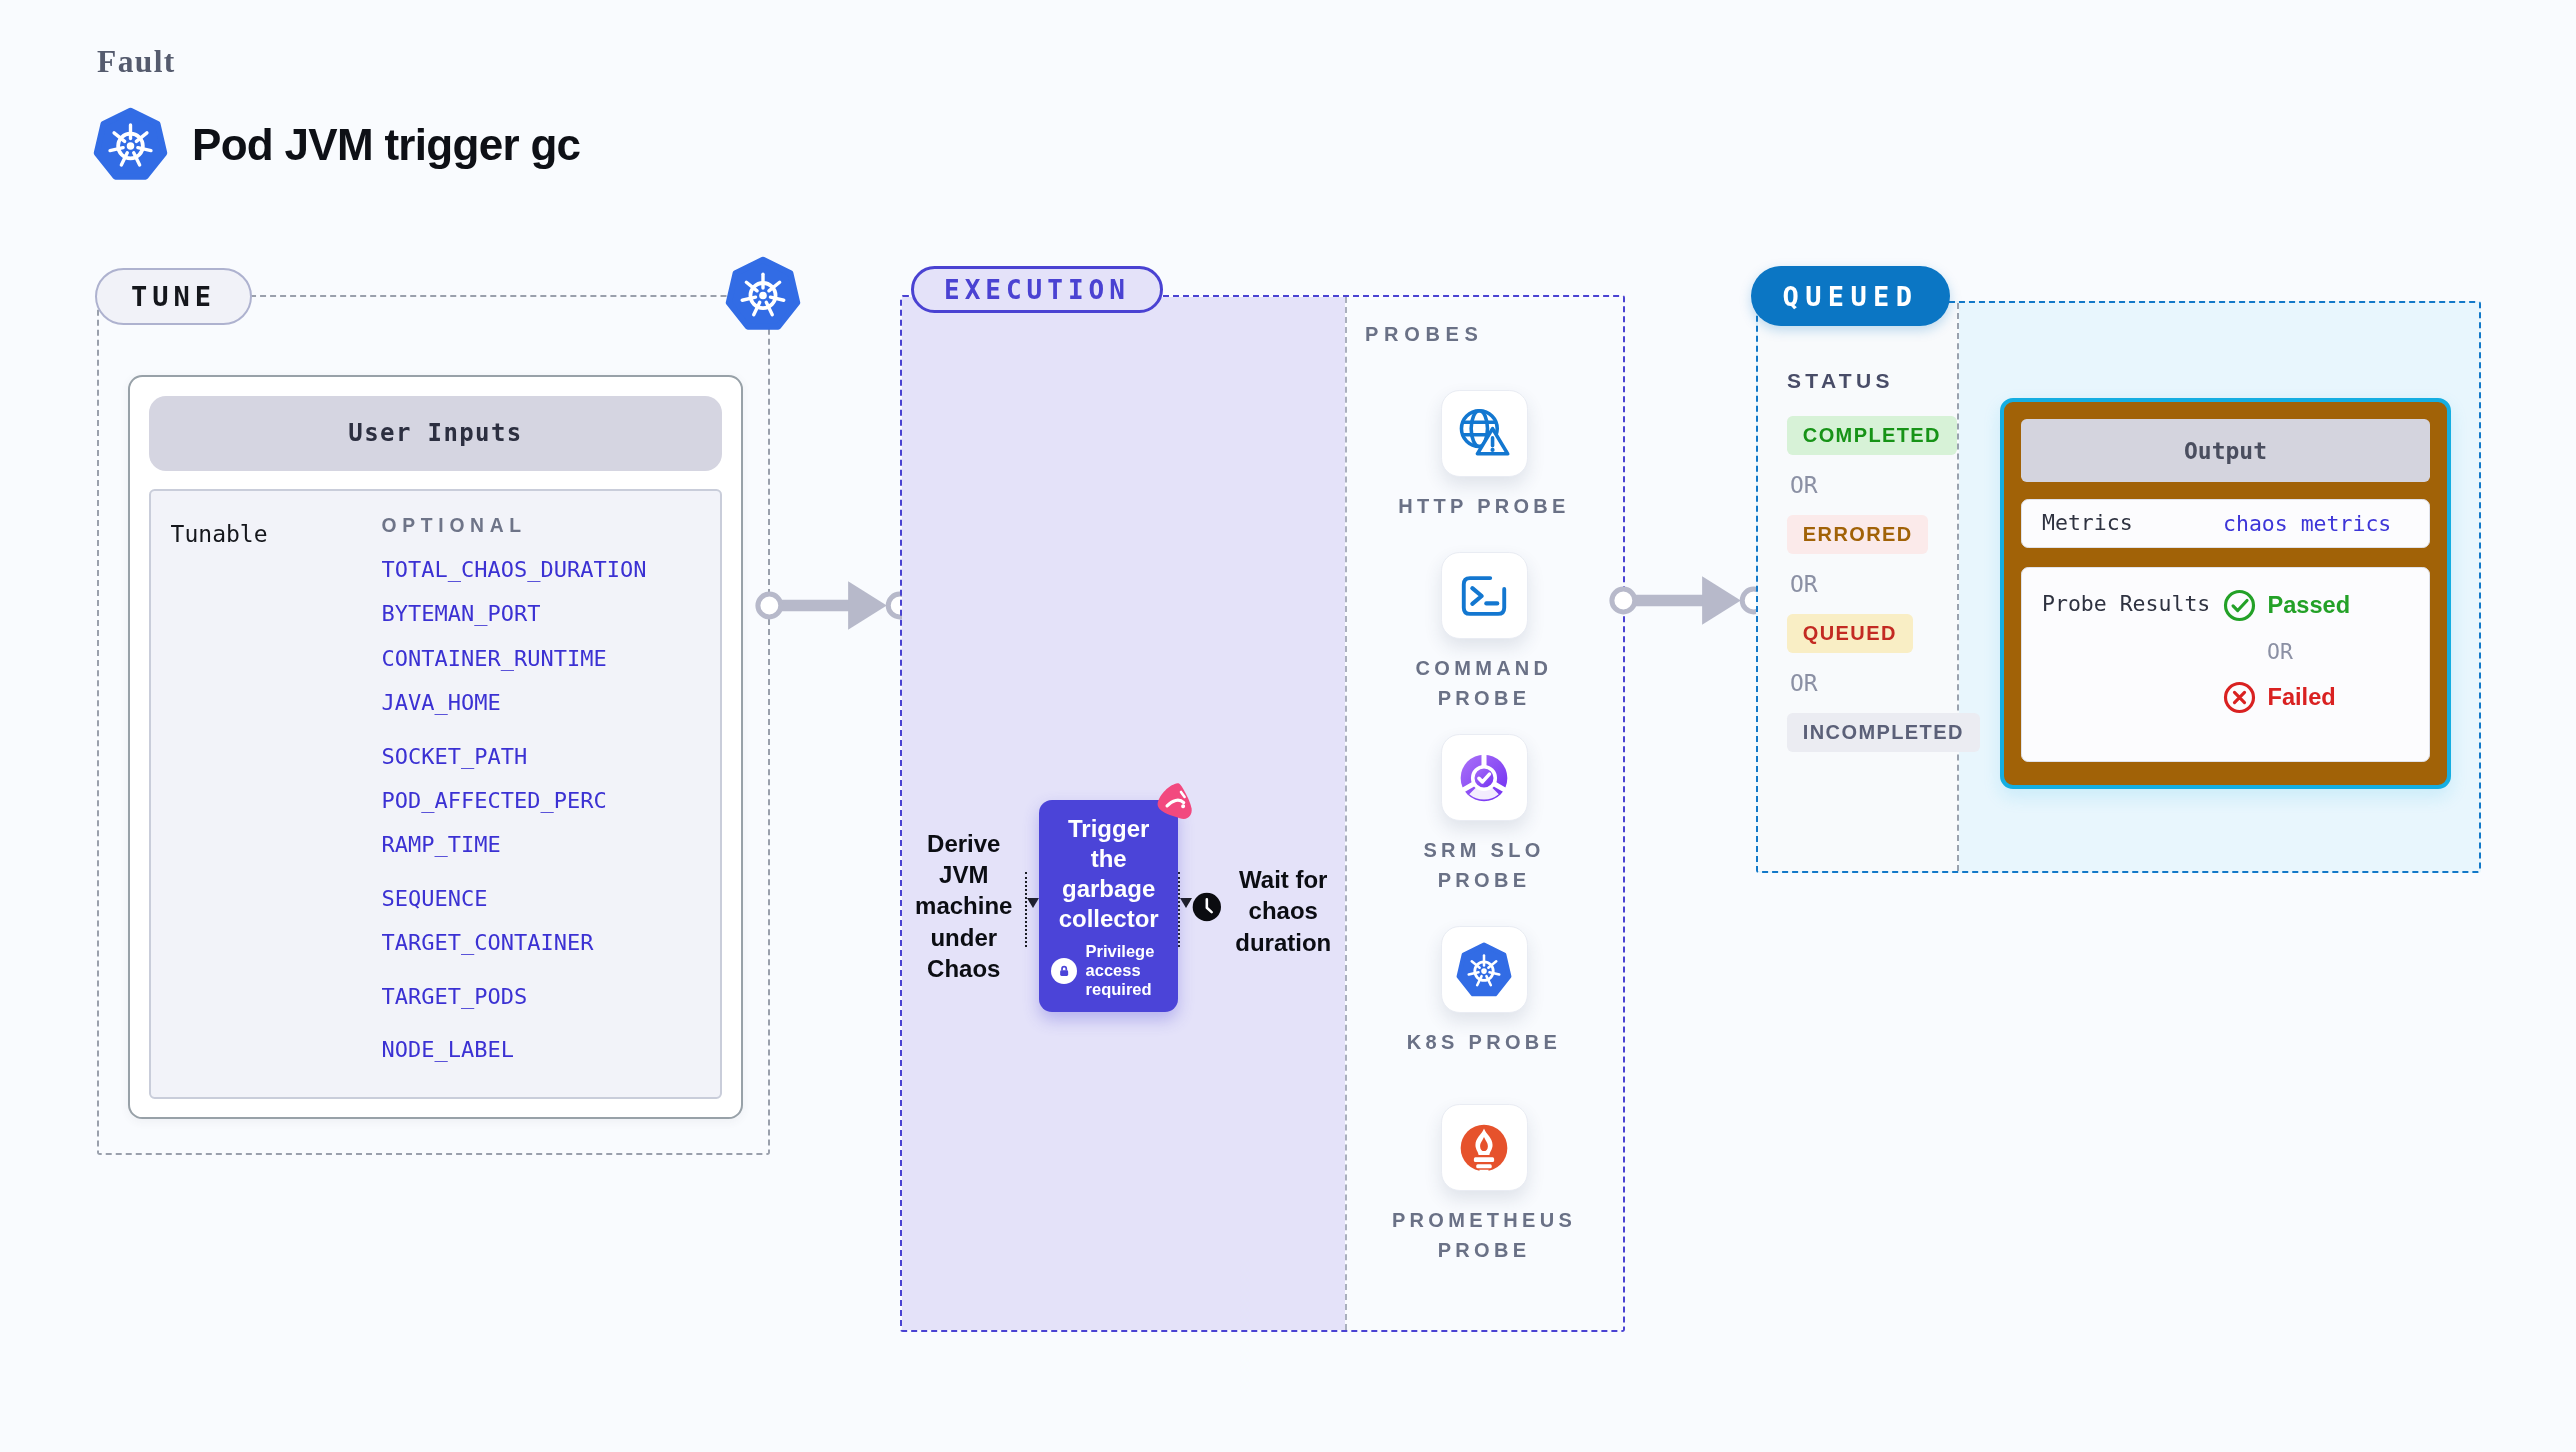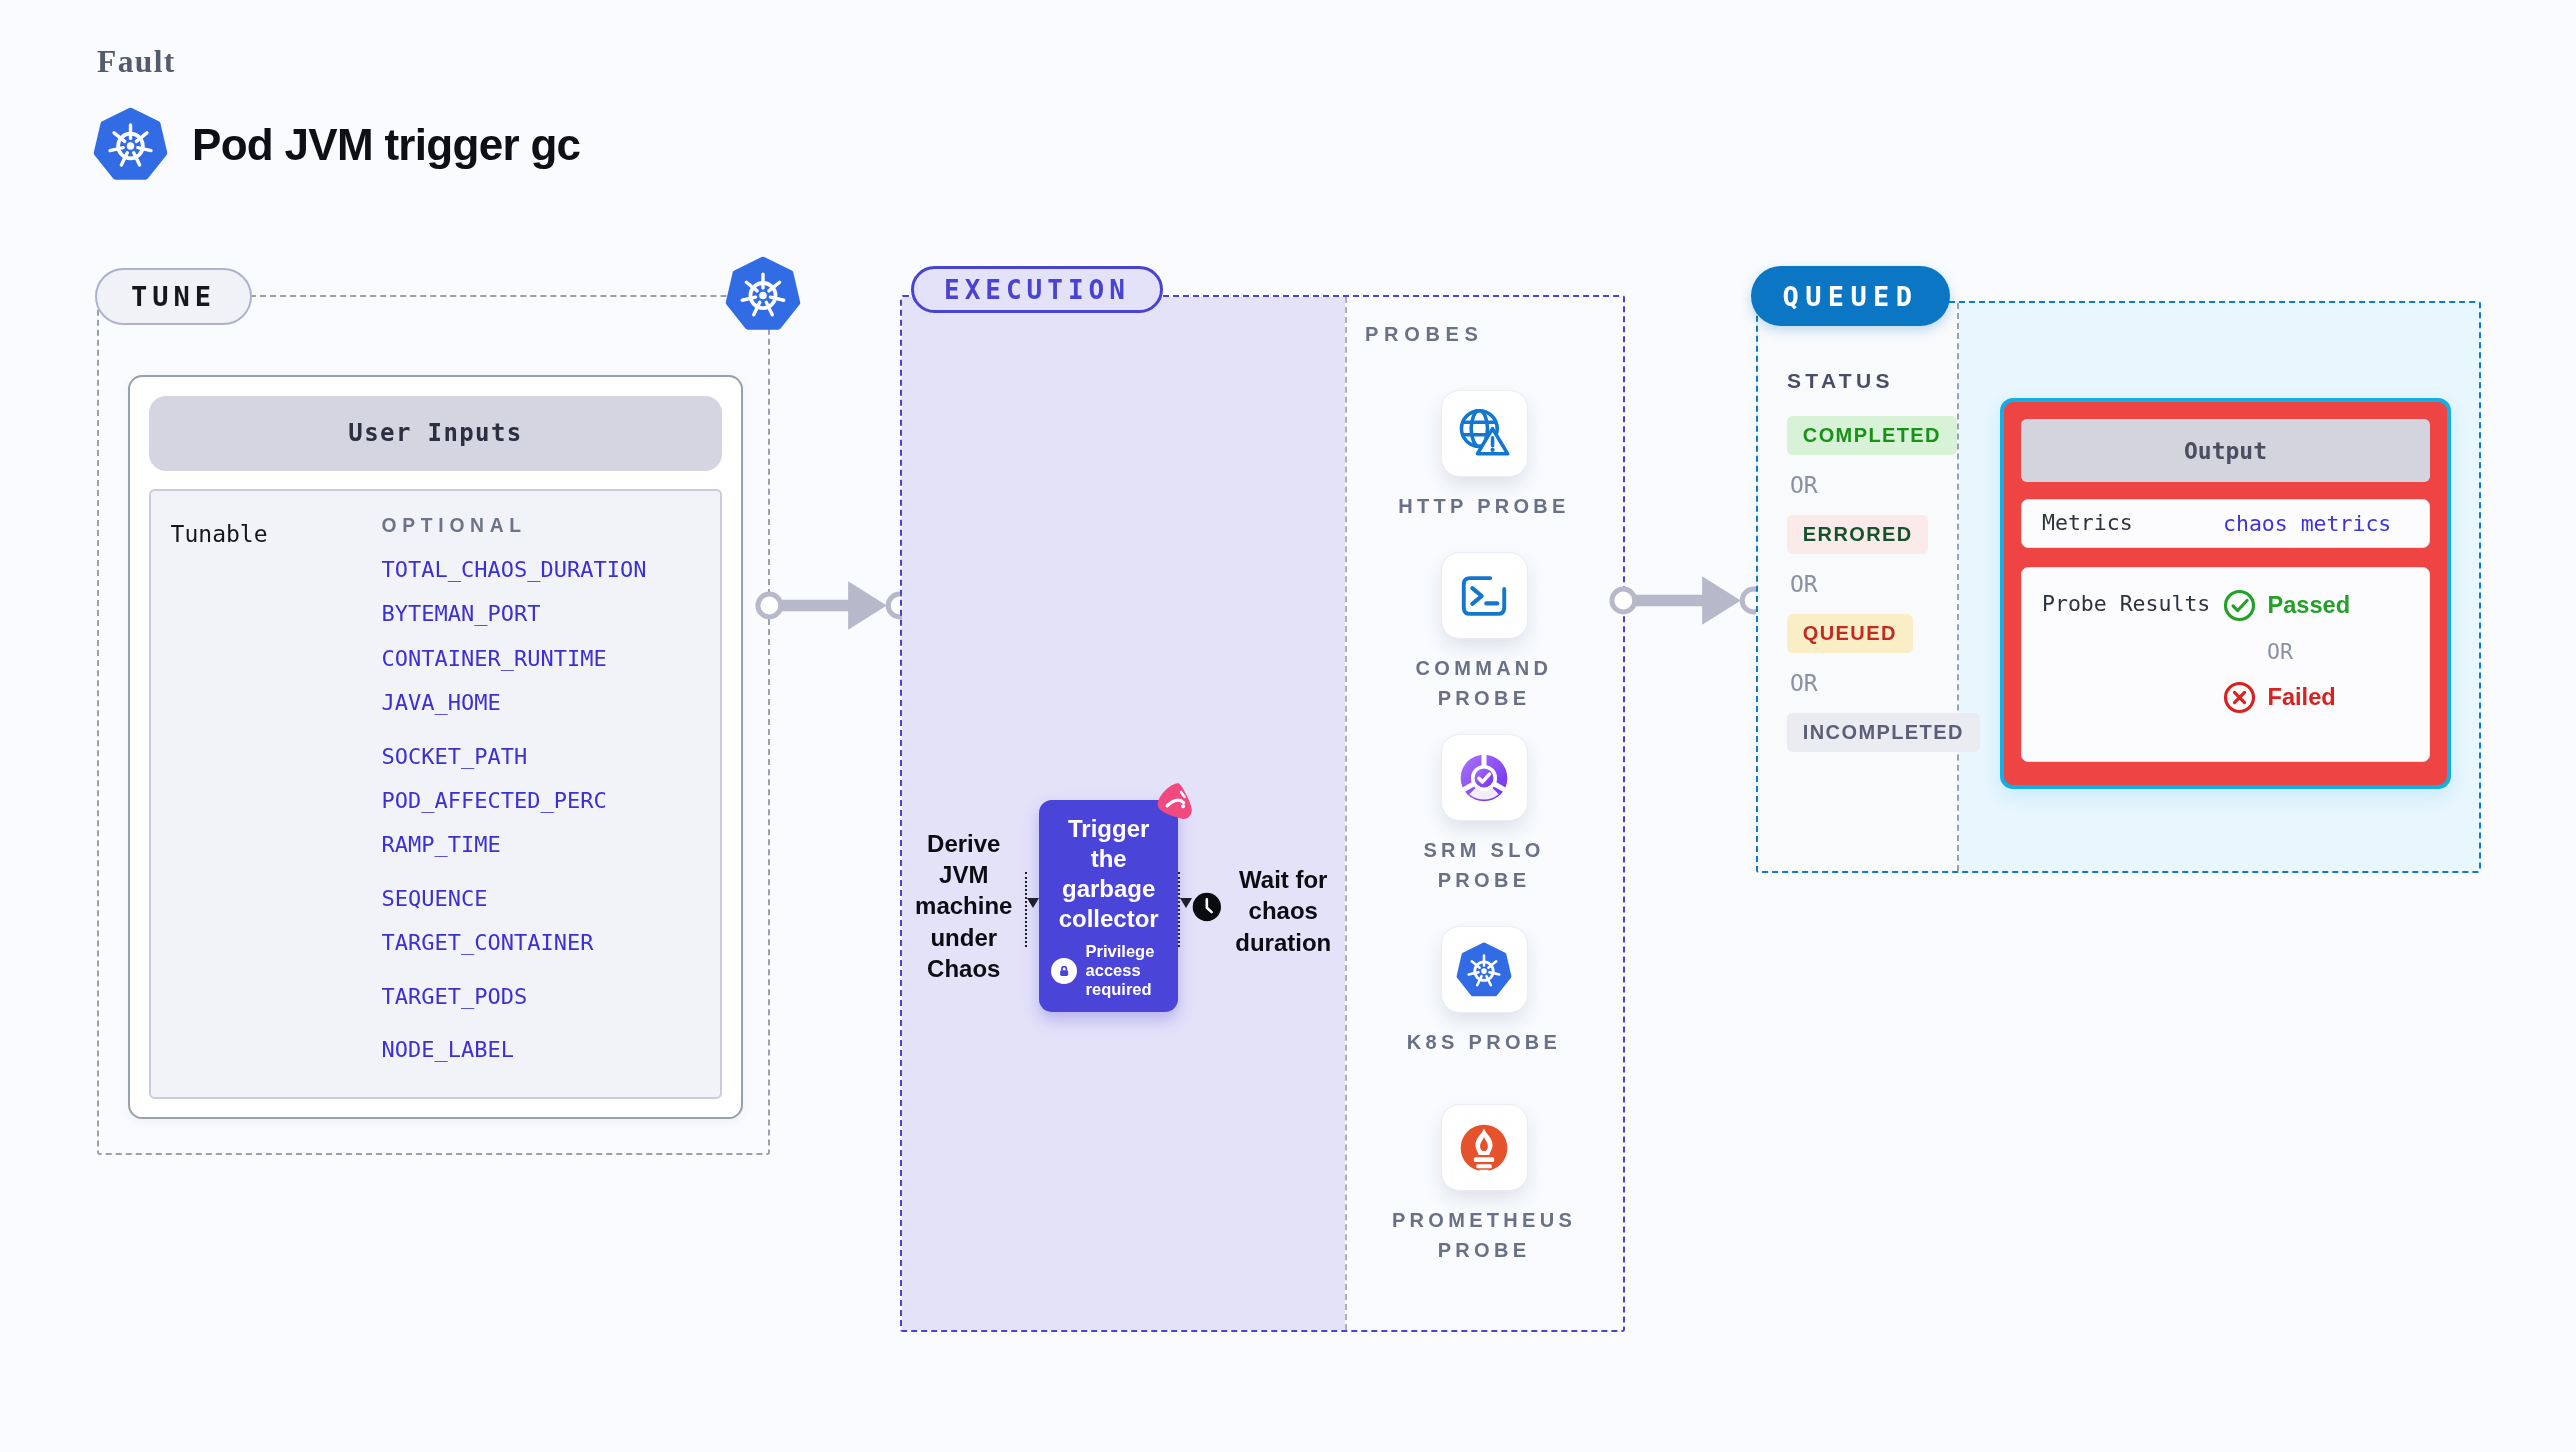--- a/index.html
+++ b/index.html
@@ -59,26 +59,26 @@
   .probe-card svg{width:56px;height:56px;}
   .probe-name{margin-top:14.3px;font-size:20px;font-weight:600;letter-spacing:4.3px;color:#6a7186;text-align:center;line-height:1.5;max-width:215px;font-family:"Liberation Sans",sans-serif;}
 
   
   .result-box{position:absolute;left:1756px;top:301px;width:725px;height:572px;border:2.9px dashed #1278c8;border-radius:2.9px;background:#e8f6fd;}
   .status-col-bg{position:absolute;left:0;top:0;width:201px;height:100%;background:#f8fafc;border-right:2.1px dashed #9aa2ae;}
   .status-label{position:absolute;left:29px;top:66px;font-size:21px;font-weight:bold;letter-spacing:4.3px;color:#484c67;}
   .status-list{position:absolute;left:29px;top:113px;display:flex;flex-direction:column;align-items:flex-start;}
   .status-badge{height:39px;border-radius:5.7px;display:inline-flex;align-items:center;padding:0 15.8px;font-size:20px;font-weight:800;letter-spacing:1.4px;margin-bottom:17px;}
   .st-success{background:#d7f2d7;color:#179317;}
-  .st-error{background:#fbeaea;color:#14532d;}
+  .st-error{background:#fbeaea;color:#a16207;}
   .st-queued{background:#f9eec5;color:#c32a22;}
   .st-neutral{background:#ebecf2;color:#5b6078;}
   .or-text{font-family:"DejaVu Sans Mono",monospace;font-size:23px;color:#8b90a4;margin:0 0 17px 2.9px;}
 
-  .output-card{position:absolute;left:242px;top:95px;width:451px;height:391px;background:#ef4444;border:4.3px solid #15aee1;border-radius:13px;padding:17px;box-shadow:0 7.2px 18.6px rgba(21,174,225,.14);}
+  .output-card{position:absolute;left:242px;top:95px;width:451px;height:391px;background:#a16207;border:4.3px solid #15aee1;border-radius:13px;padding:17px;box-shadow:0 7.2px 18.6px rgba(21,174,225,.14);}
   .output-head{height:63px;background:#d4d4de;border-radius:5.7px;display:flex;align-items:center;justify-content:center;font-family:"DejaVu Sans Mono",monospace;font-size:23px;color:#4a4e5f;font-weight:600;}
   .output-row{margin-top:17px;border:1.4px solid #e0e2ea;border-radius:7.2px;background:#fcfcfe;display:flex;padding:0 20px;}
   .metrics-row{height:49px;align-items:center;}
   .row-label{width:181px;font-family:"DejaVu Sans Mono",monospace;font-size:21.5px;color:#2e3240;line-height:1.4;flex:0 0 auto;}
   .metrics-value{font-family:"DejaVu Sans Mono",monospace;font-size:21.5px;color:#3d35d8;}
   .pr-row{margin-top:18.6px;padding:21.5px 20px 18.6px;height:195px;align-items:flex-start;}
   .pr-right{display:flex;flex-direction:column;}
   .verdict{display:flex;align-items:center;gap:11.5px;}
   .verdict svg{width:33px;height:33px;flex:0 0 auto;}
   .verdict-text{font-size:23.6px;font-weight:800;}

